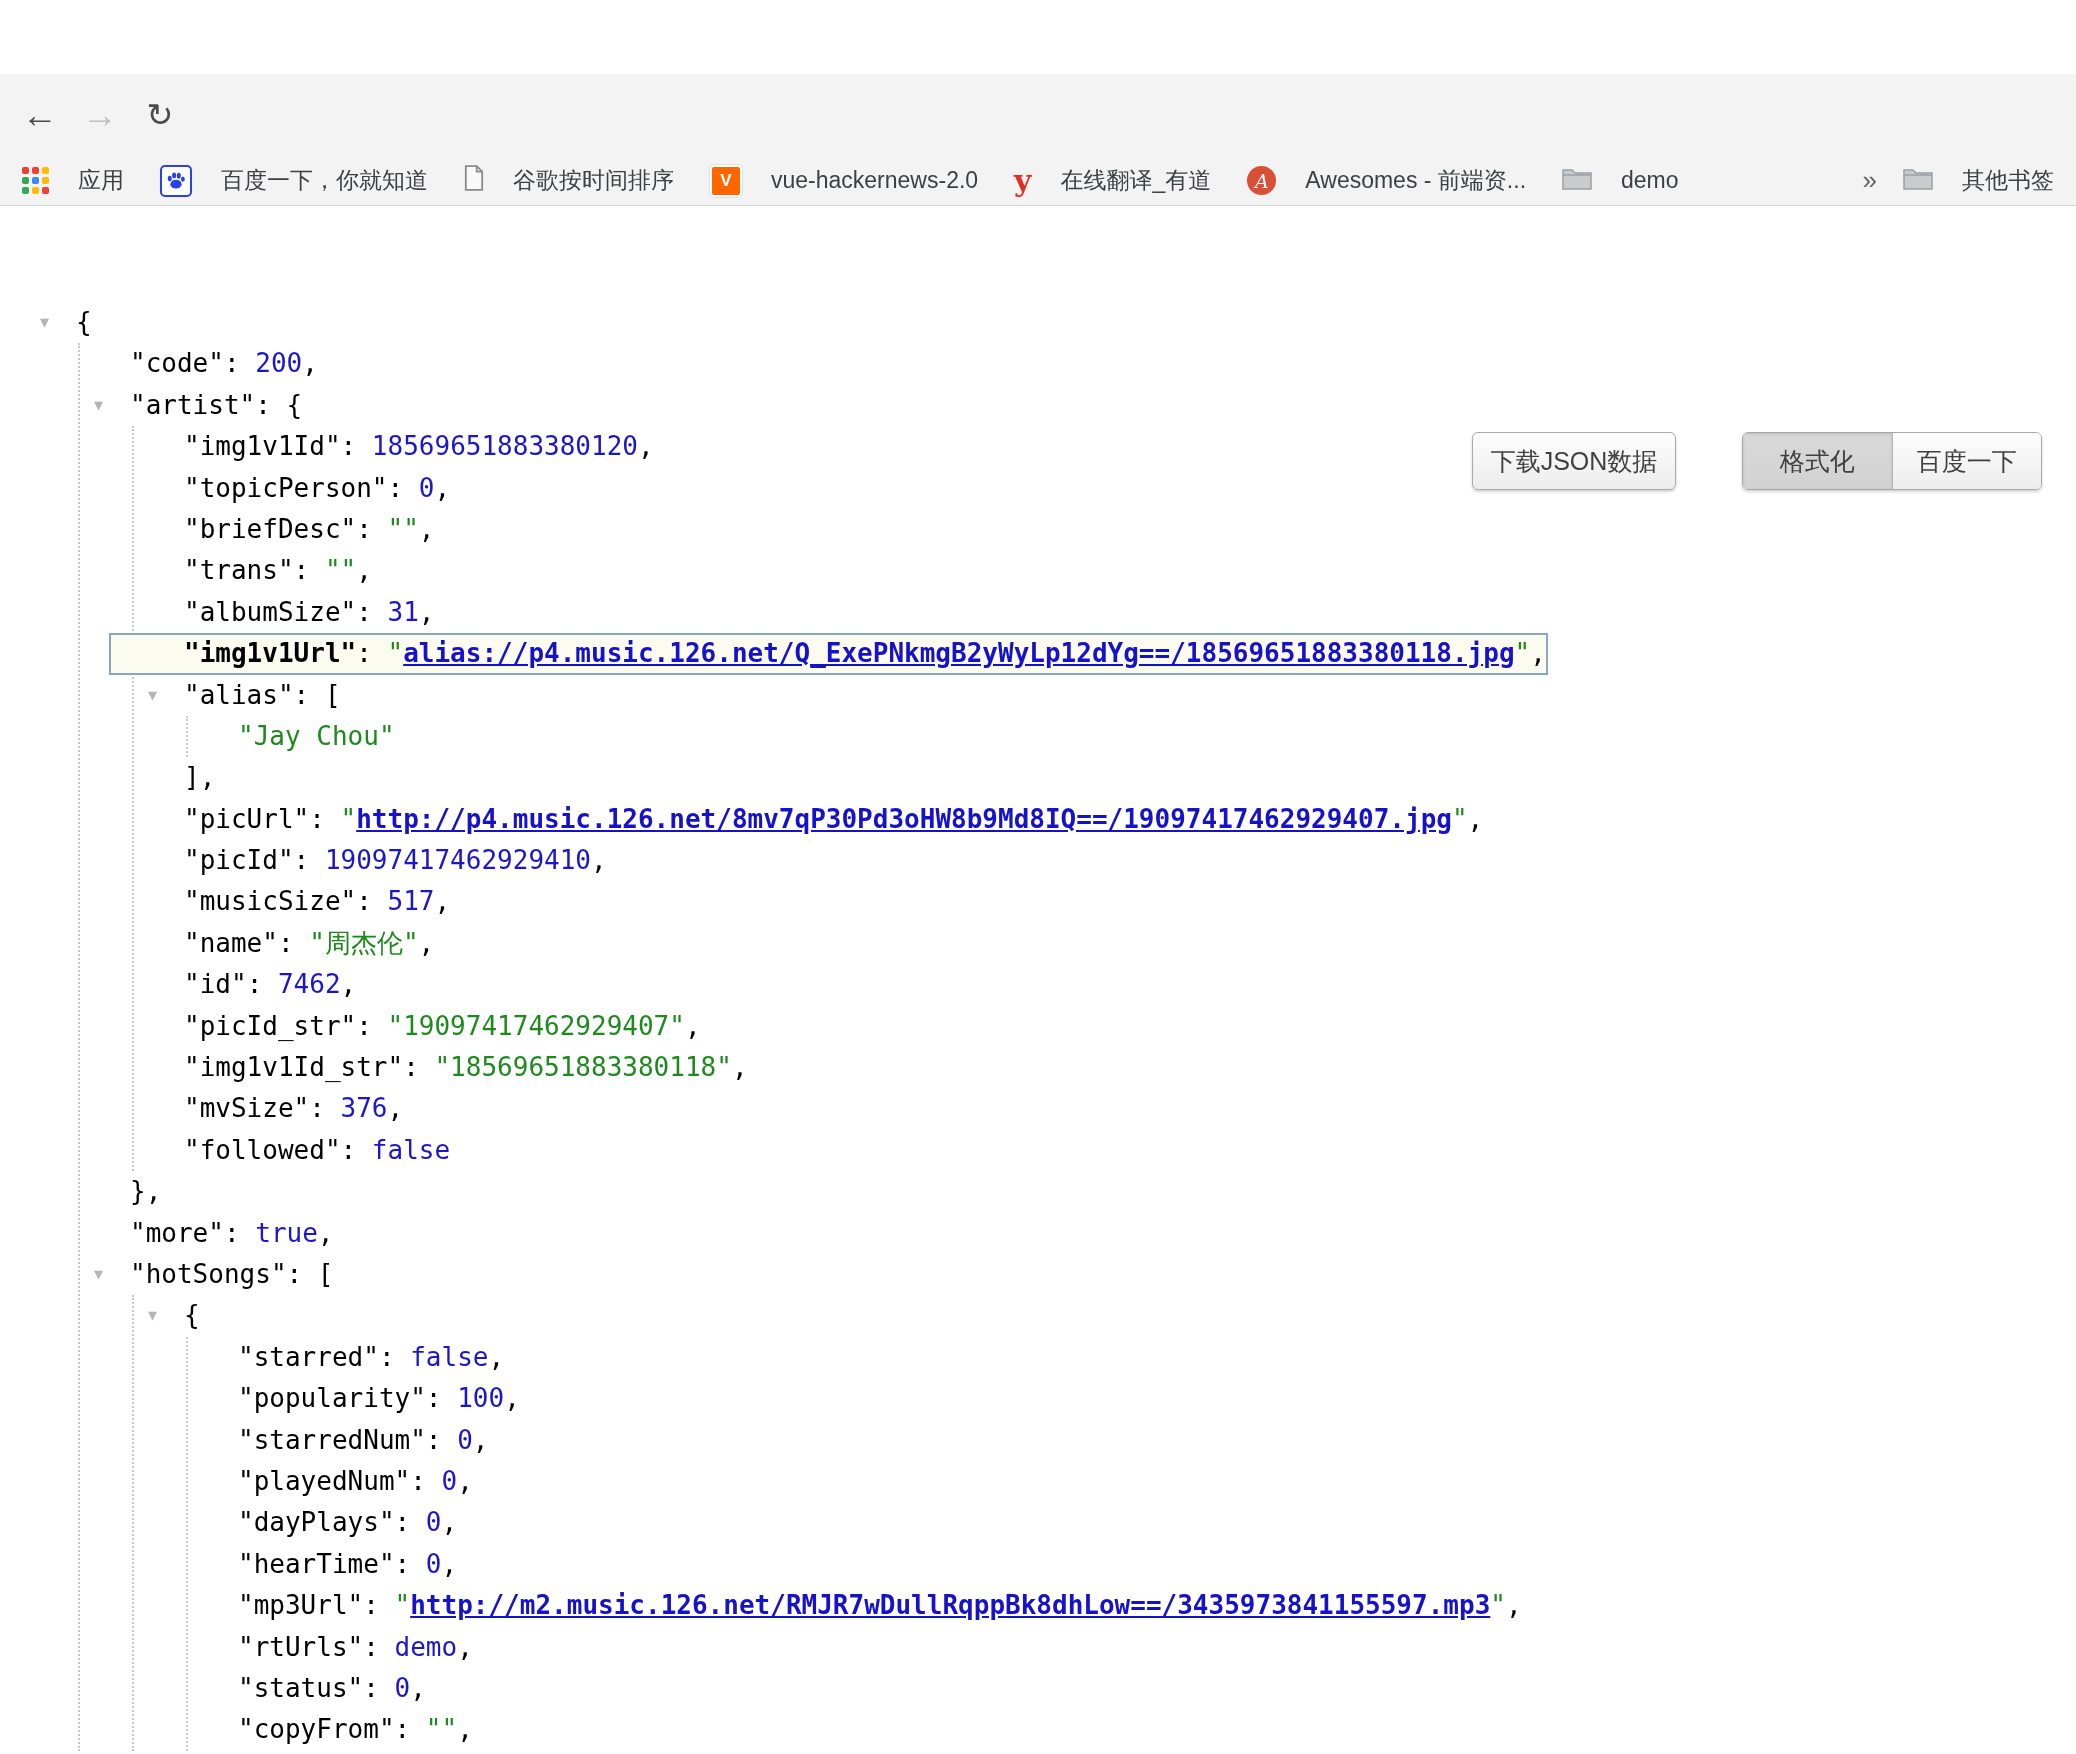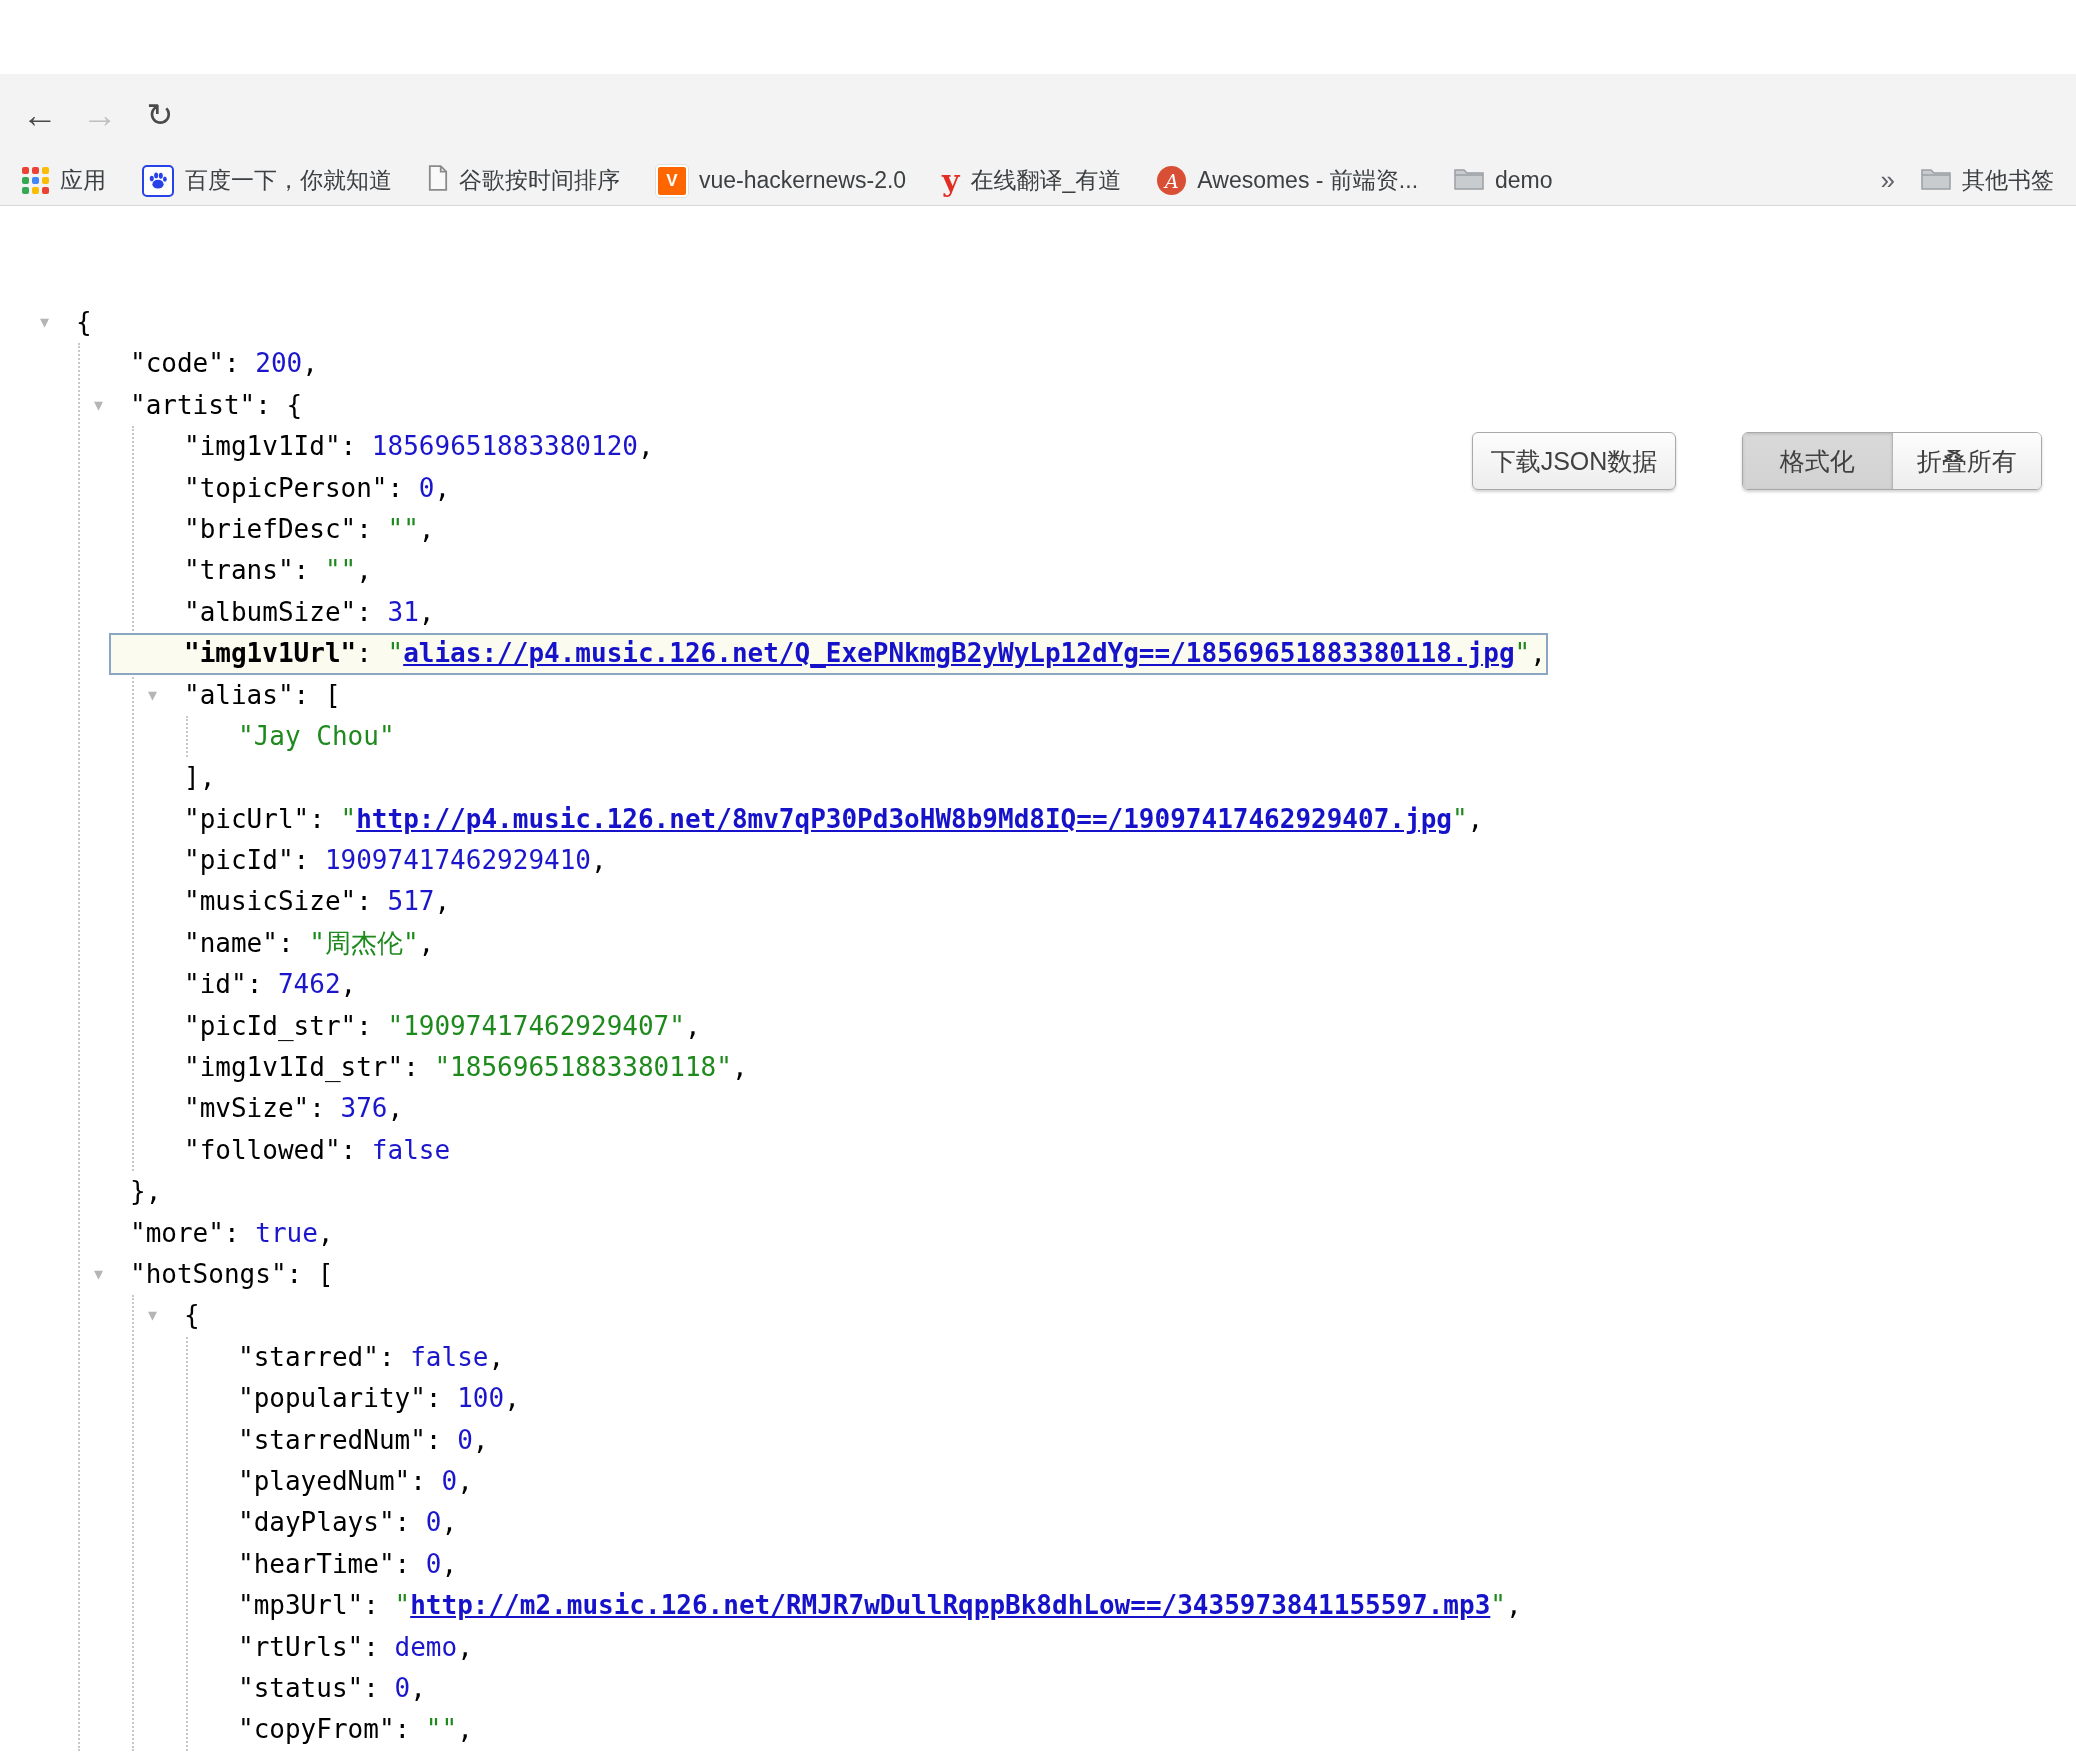--- a/index.html
+++ b/index.html
@@ -61,21 +61,21 @@
   .ext-h5 .shield{width:20px;height:23px;background:#e44d26;color:#fff;font-size:14px;font-weight:bold;
                   display:flex;align-items:center;justify-content:center;
                   clip-path:polygon(0 0,100% 0,88% 86%,50% 100%,12% 86%);}
   .ext-h5 .cap{font-size:9px;color:#222;letter-spacing:1px;}
   .menu-dots{font-size:30px;color:#555;font-weight:bold;}
 
   
   .bookmarks{position:absolute;left:0;top:156px;width:2076px;height:50px;background:#f3f3f3;
              border-bottom:1px solid #d6d6d6;box-sizing:border-box;
              display:flex;align-items:center;padding:0 22px;gap:36px;}
-  .bm{display:flex;align-items:center;gap:11px;font-size:23px;color:#3c4043;white-space:nowrap;}
+  .bm{display:flex;align-items:center;gap:29px;font-size:23px;color:#3c4043;white-space:nowrap;}
   .apps-grid{display:grid;grid-template-columns:repeat(3,7px);grid-auto-rows:7px;gap:3px;}
   .apps-grid i{border-radius:2px;}
   .apps-grid i:nth-child(1){background:#ea4335}.apps-grid i:nth-child(2){background:#ea4335}
   .apps-grid i:nth-child(3){background:#fbbc05}.apps-grid i:nth-child(4){background:#34a853}
   .apps-grid i:nth-child(5){background:#4285f4}.apps-grid i:nth-child(6){background:#fbbc05}
   .apps-grid i:nth-child(7){background:#34a853}.apps-grid i:nth-child(8){background:#fbbc05}
   .apps-grid i:nth-child(9){background:#ea4335}
   .baidu-box{width:32px;height:32px;background:#fff;border:2px solid #2742e8;border-radius:5px;
              box-sizing:border-box;display:flex;align-items:center;justify-content:center;}
   .vue-bm{width:28px;height:28px;background:#f60;border-radius:4px;color:#fff;font-weight:bold;
@@ -266,21 +266,21 @@
         </span>
         <span>其他书签</span>
       </span>
     </span>
   </div>
 
   <div class="content">
     <div class="btn btn-download">下载JSON数据</div>
     <div class="seg">
       <div class="active">格式化</div>
-      <div class="plain">折叠所有</div>
+      <div class="plain">百度一下</div>
     </div>
     <div class="json">
         <div class="row"><span class="tri">▼</span><span class="p">{</span></div>
         <div class="children">
           <div class="row"><span class="k">"code"</span><span class="p">: </span><span class="v">200</span><span class="p">,</span></div>
           <div class="row"><span class="tri">▼</span><span class="k">"artist"</span><span class="p">: {</span></div>
           <div class="children">
             <div class="row"><span class="k">"img1v1Id"</span><span class="p">: </span><span class="v">18569651883380120</span><span class="p">,</span></div>
             <div class="row"><span class="k">"topicPerson"</span><span class="p">: </span><span class="v">0</span><span class="p">,</span></div>
             <div class="row"><span class="k">"briefDesc"</span><span class="p">: </span><span class="s">""</span><span class="p">,</span></div>

